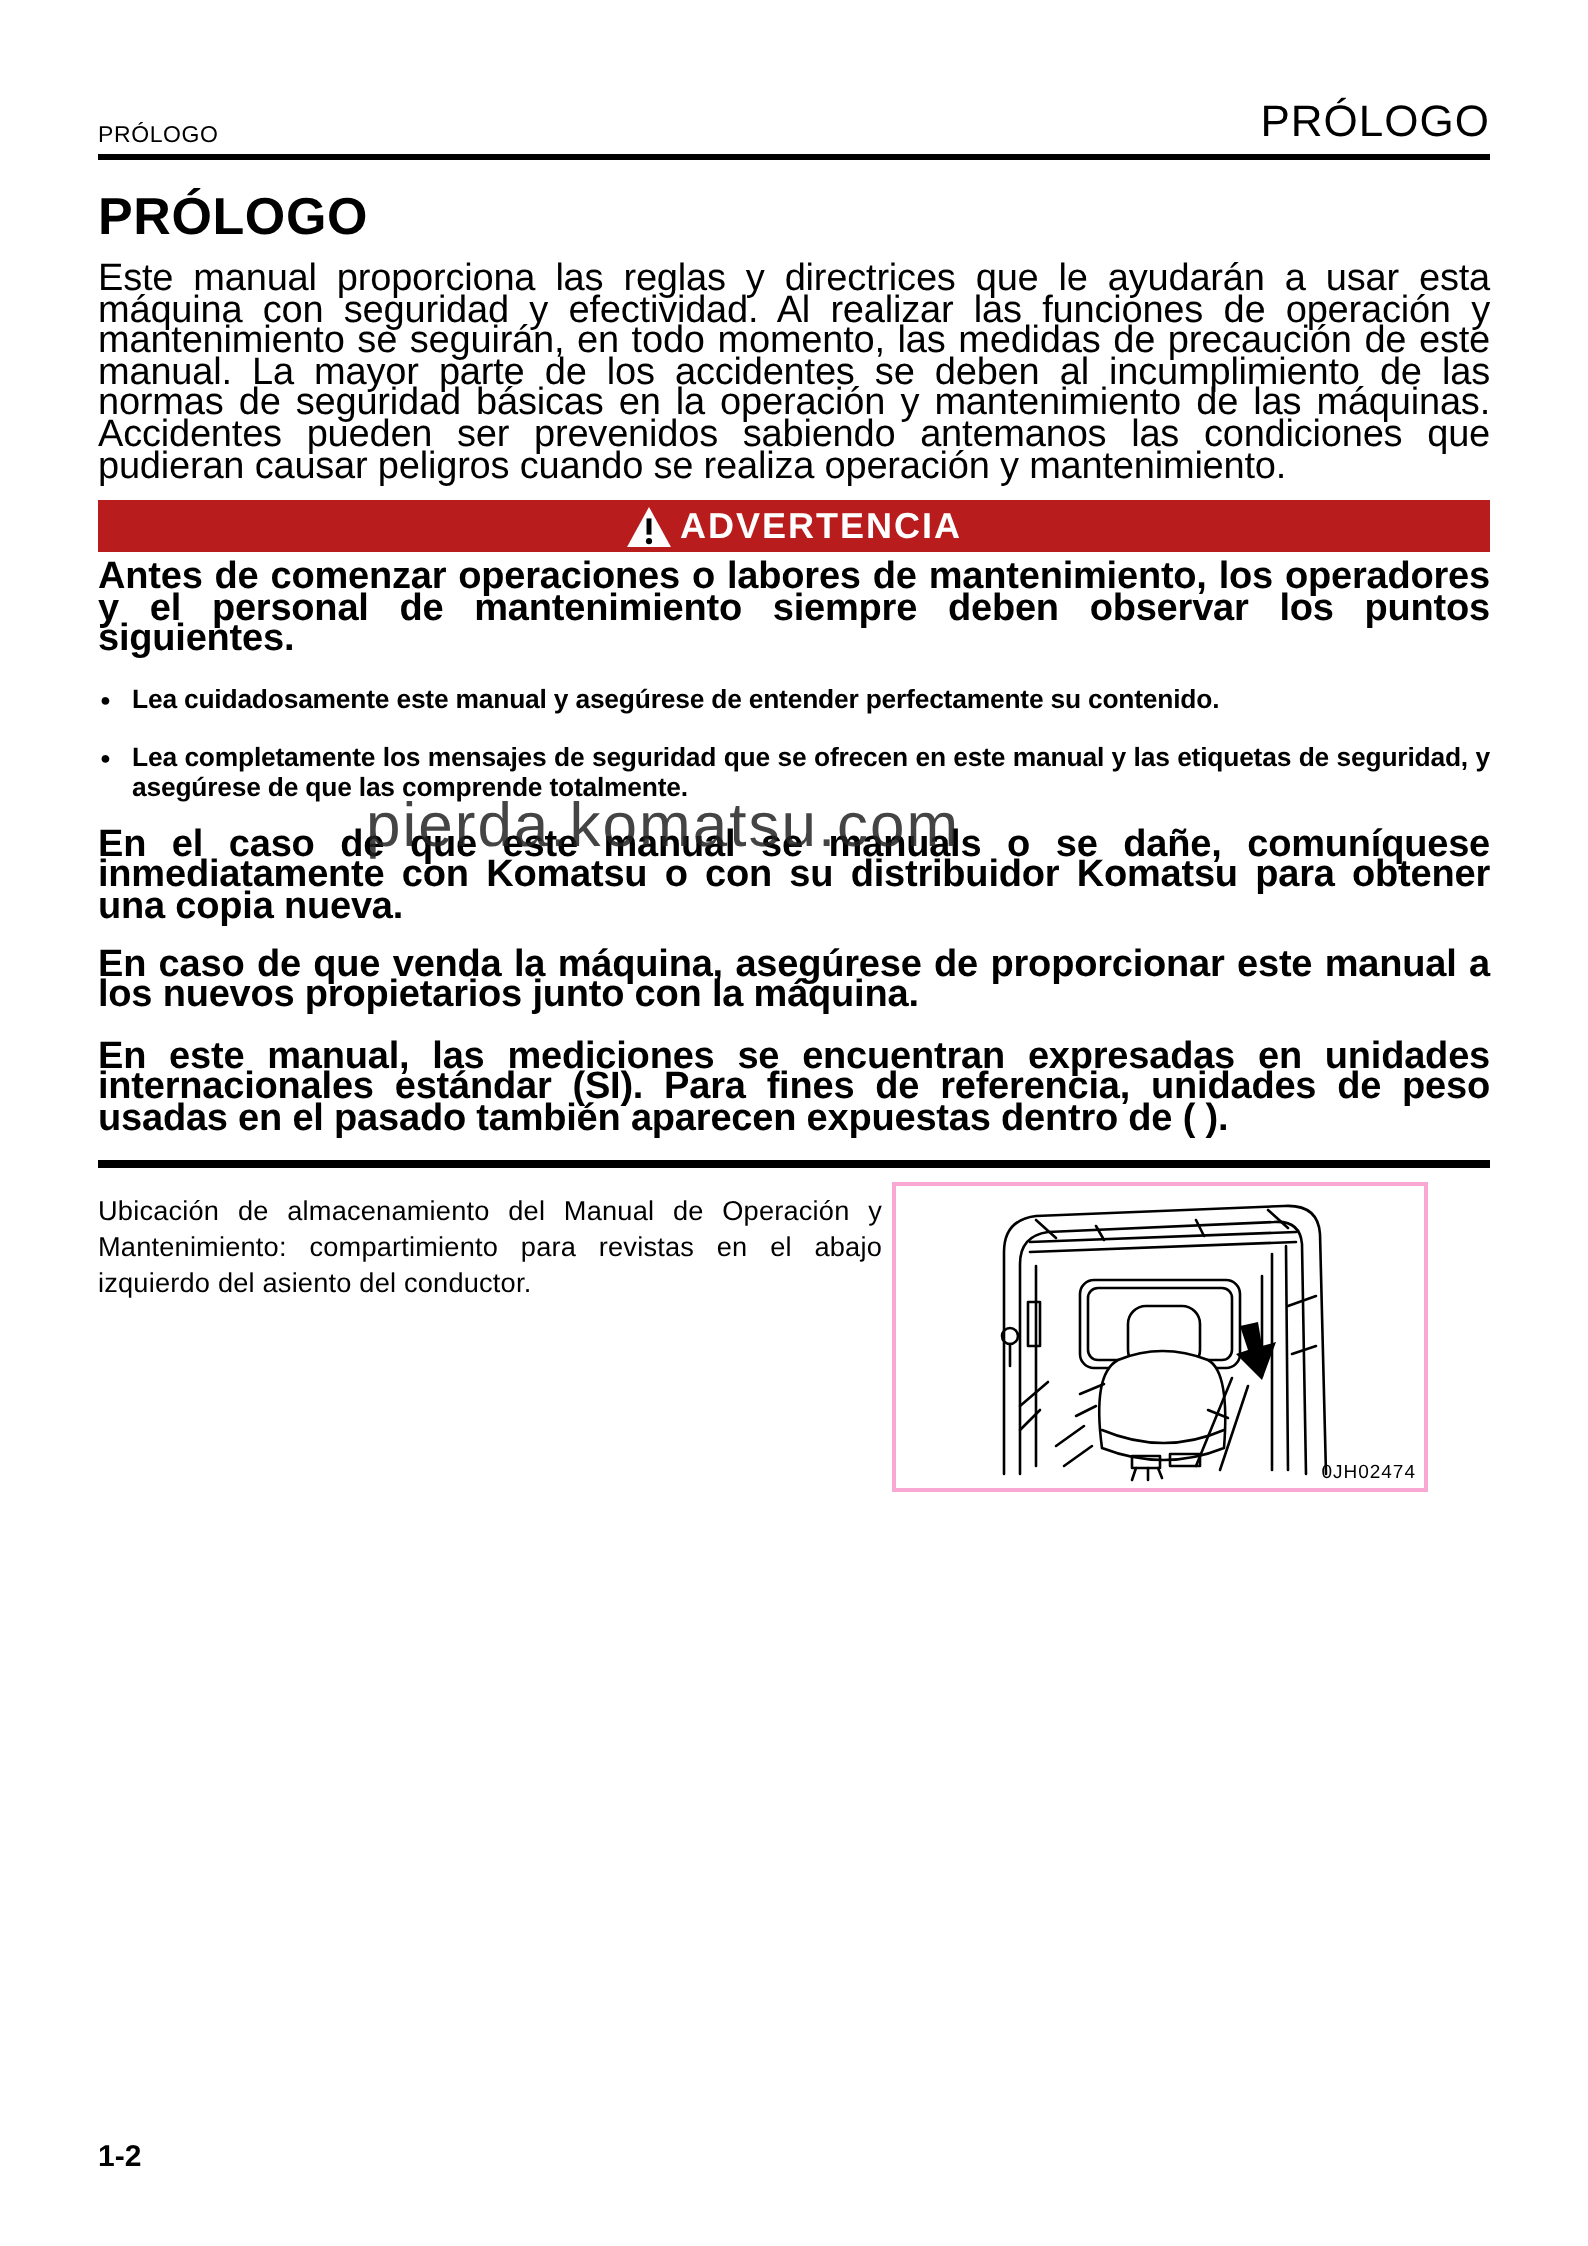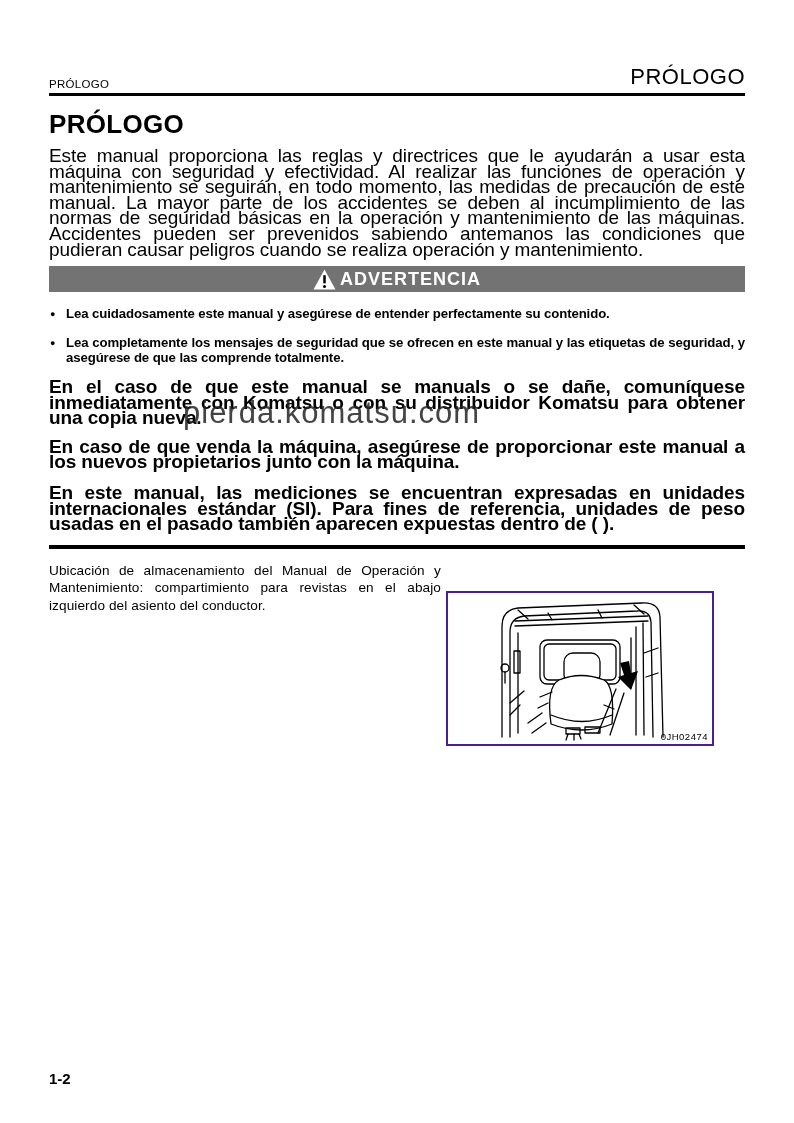--- a/index.html
+++ b/index.html
@@ -6,21 +6,21 @@
   html,body { background:#888; }
   .page {
     position:relative;
     width:794px; height:1123px;
     background:#ffffff;
     font-family:"Liberation Sans", sans-serif;
     color:#000;
     margin:0 auto;
     overflow:hidden;
   }
-  .content { padding:0 49px;margin-top:16px; }
+  .content { padding:0 49px; }
 
   
   .running-head {
     display:flex; justify-content:space-between; align-items:flex-end;
     padding-top:48px; padding-bottom:3px;
     border-bottom:3px solid #000;
   }
   .running-head .small { font-size:11.5px; letter-spacing:.3px; }
   .running-head .large { font-size:22px; letter-spacing:.5px; font-weight:normal; }
 
@@ -31,21 +31,21 @@
 
   p.body-text {
     font-size:19px; line-height:15.6px;
     text-align:justify;
     letter-spacing:-0.1px;
   }
   p.bold { font-weight:bold; }
 
   .warning-banner {
     margin-top:9px;
-    height:26px; background:#737373;
+    height:26px; background:#b91c1c;
     display:flex; align-items:center; justify-content:center; gap:4px;
   }
   .warning-banner .tri { width:23px; height:21px; display:block; }
   .warning-banner .label {
     color:#fff; font-weight:bold; font-size:18px; letter-spacing:1px;
   }
 
   .warn-text { margin-top:5px; }
 
   ul.warn-list { list-style:none; margin-top:14px; }
@@ -75,21 +75,21 @@
     width:392px;
     font-size:13.6px; line-height:17.6px;
     letter-spacing:.1px;
     text-align:justify;
   }
 
   .figure-box {
     position:absolute;
     left:446px; top:591px;
     width:268px; height:155px;
-    border:2px solid #4c1d95;
+    border:2px solid #f9a8d4;
     background:#fff;
   }
   .figure-box svg { display:block; width:100%; height:100%; }
   .figure-code {
     position:absolute; right:4px; bottom:2px;
     font-size:9.5px; letter-spacing:.5px;
   }
 
   .watermark {
     position:absolute;
@@ -123,20 +123,21 @@
 
     <div class="warning-banner">
       <svg class="tri" viewBox="0 0 24 22">
         <path d="M12 0.5 L23.5 21.5 L0.5 21.5 Z" fill="#ffffff"></path>
         <rect x="10.7" y="6.5" width="2.6" height="8.5" fill="#000000"></rect>
         <circle cx="12" cy="18.4" r="1.6" fill="#000000"></circle>
       </svg>
       <span class="label">ADVERTENCIA</span>
     </div>
 
+    <p class="body-text bold warn-text">Antes de comenzar operaciones o labores de mantenimiento, los operadores y el personal de mantenimiento siempre deben observar los puntos siguientes.</p>
 
     <ul class="warn-list">
       <li>Lea cuidadosamente este manual y asegúrese de entender perfectamente su contenido.</li>
       <li>Lea completamente los mensajes de seguridad que se ofrecen en este manual y las etiquetas de seguridad, y asegúrese de que las comprende totalmente.</li>
     </ul>
 
     <p class="body-text bold para">En el caso de que este manual se manuals o se dañe, comuníquese inmediatamente con Komatsu o con su distribuidor Komatsu para obtener una copia nueva.</p>
     <p class="body-text bold para">En caso de que venda la máquina, asegúrese de proporcionar este manual a los nuevos propietarios junto con la máquina.</p>
     <p class="body-text bold para para-si">En este manual, las mediciones se encuentran expresadas en unidades internacionales estándar (SI). Para fines de referencia, unidades de peso usadas en el pasado también aparecen expuestas dentro de ( ).</p>
 

